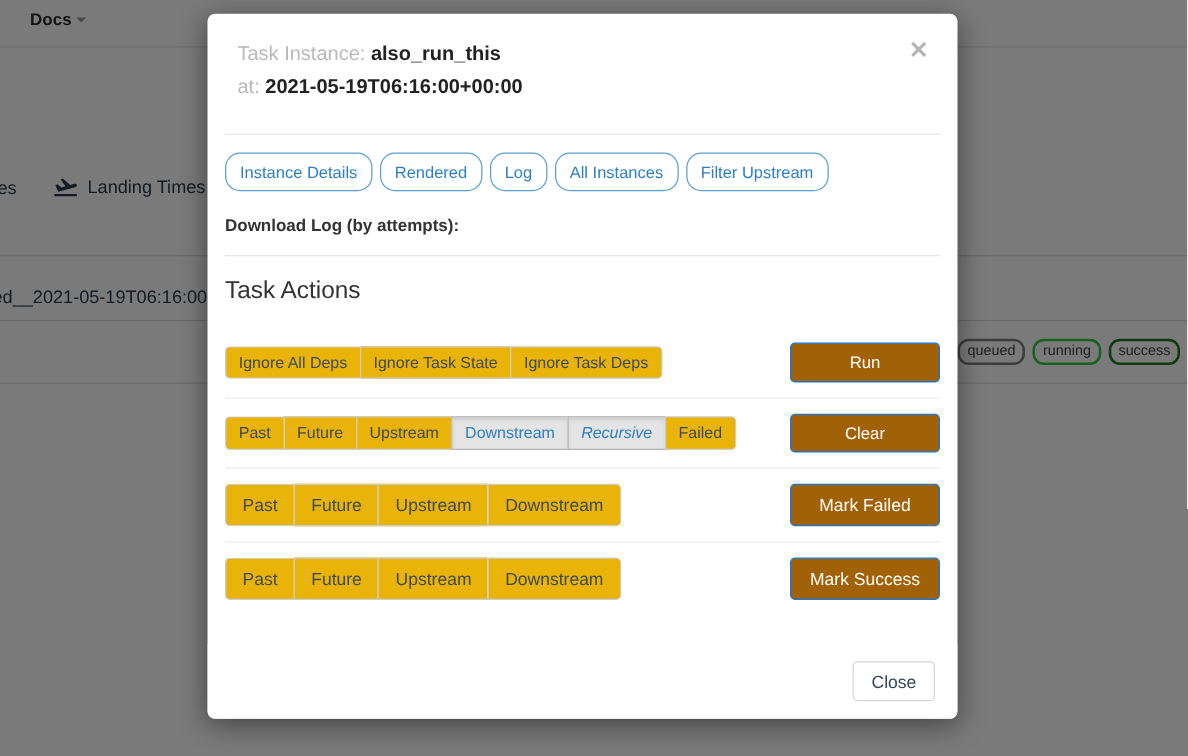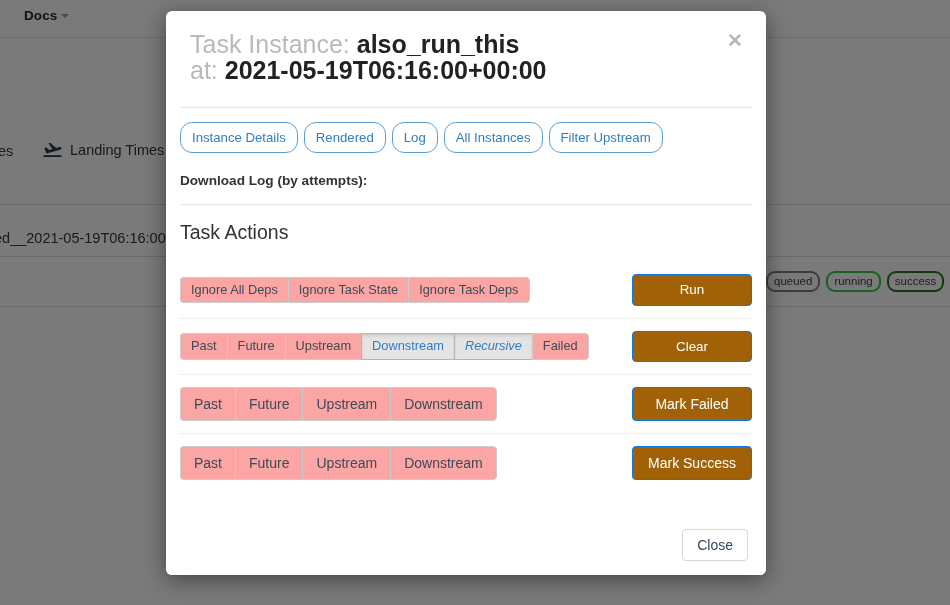--- a/index.html
+++ b/index.html
@@ -152,21 +152,21 @@
     color: #b6b6b6;
     font-weight: bold;
     cursor: pointer;
     background: none;
     border: none;
     font-family: "Liberation Sans", sans-serif;
     padding: 2px 5px;
   }
 
   .modal-title {
-    font-size: 25px;
+    font-size: 16px;
     line-height: 26px;
     color: #222222;
     font-weight: bold;
     max-width: 500px;
   }
   .title-muted {
     color: #b9b9b9;
     font-weight: normal;
   }
 
@@ -226,21 +226,21 @@
   .action-row.first { border-top: none; }
 
   .btn-group {
     display: flex;
   }
   .btn-group .btn-toggle {
     border: 1px solid #ccc;
     border-right-width: 0;
     border-radius: 0;
     color: #3e4a56;
-    background: #fca5a5;
+    background: #eab308;
   }
   .btn-group .btn-toggle:first-child {
     border-top-left-radius: 4px;
     border-bottom-left-radius: 4px;
   }
   .btn-group .btn-toggle:last-child {
     border-right-width: 1px;
     border-top-right-radius: 4px;
     border-bottom-right-radius: 4px;
   }

